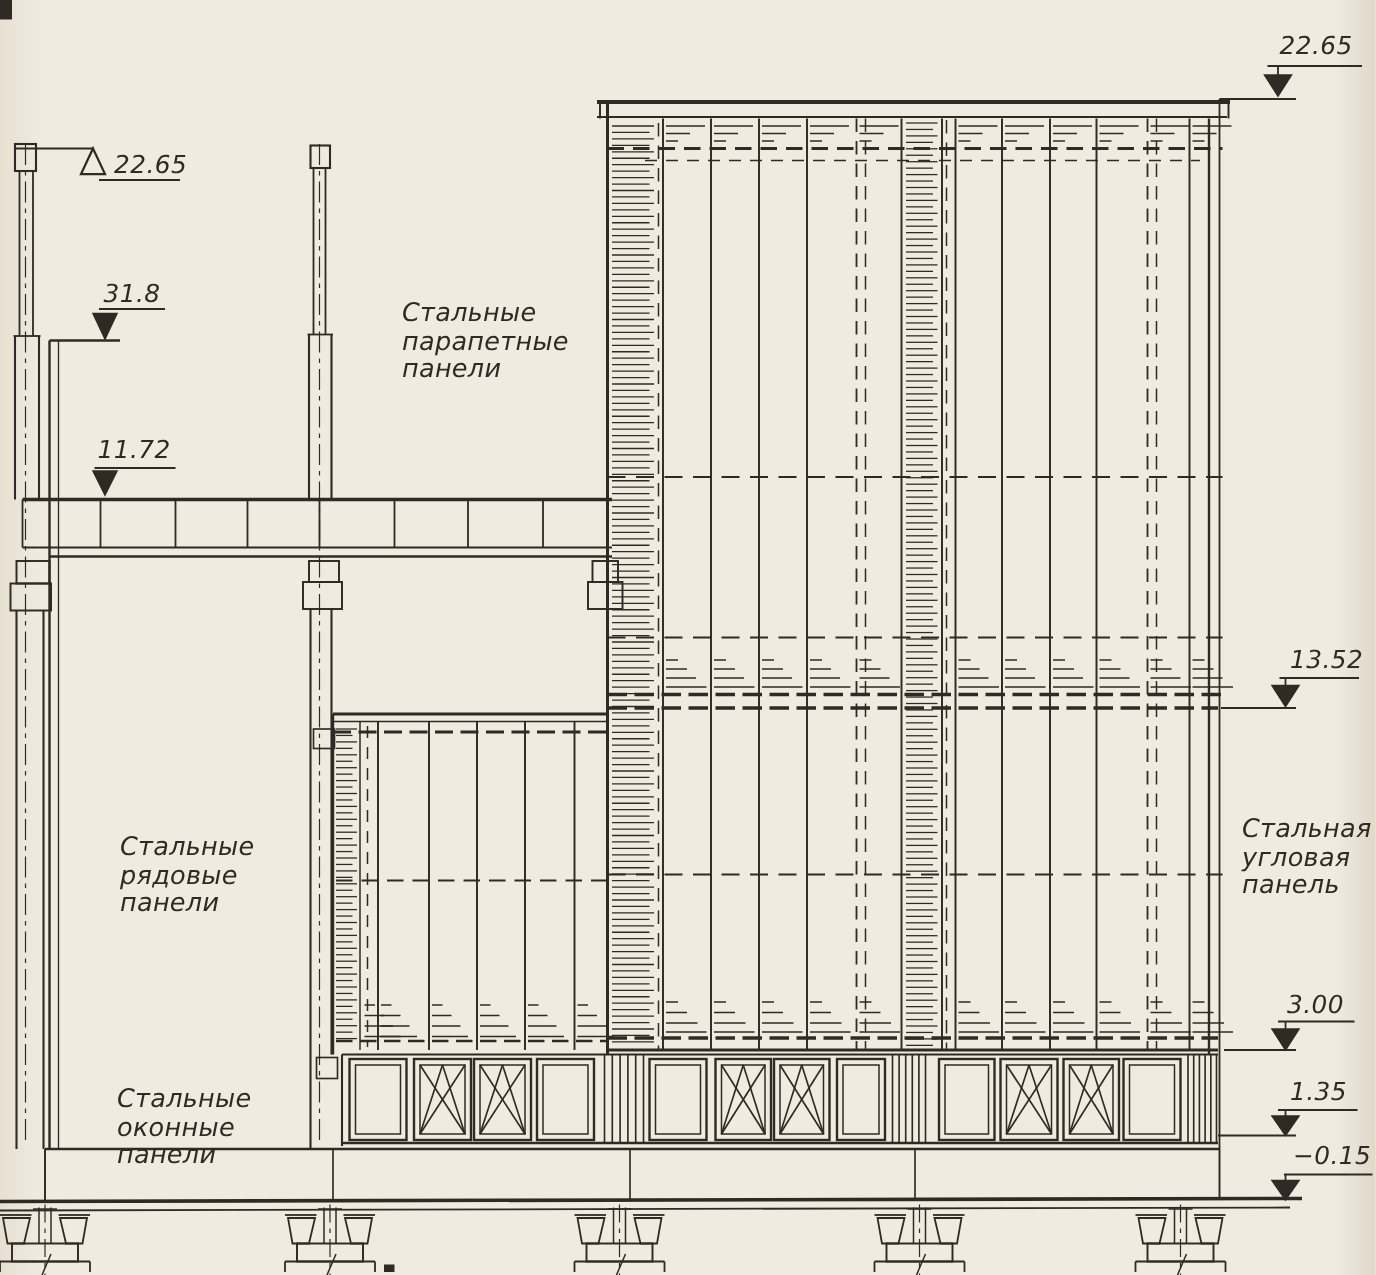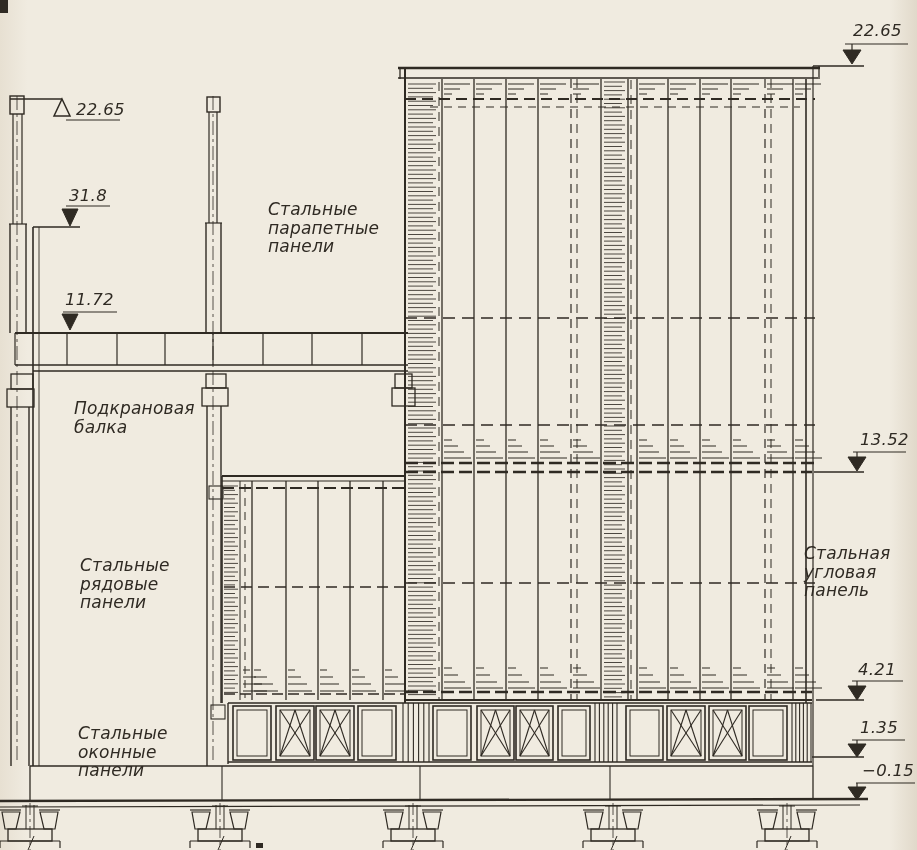--- a/index.html
+++ b/index.html
@@ -767,33 +767,31 @@
         <path d="M848,457 L866,457 L857,471Z" fill="#2f2a23" stroke="#2f2a23" stroke-width="1"></path>
         <path d="M848,686 L866,686 L857,700Z" fill="#2f2a23" stroke="#2f2a23" stroke-width="1"></path>
         <path d="M848,744 L866,744 L857,757Z" fill="#2f2a23" stroke="#2f2a23" stroke-width="1"></path>
         <path d="M848,787 L866,787 L857,800Z" fill="#2f2a23" stroke="#2f2a23" stroke-width="1"></path>
       </g>
   </svg>
 
   <div class="lbl" style="left:268px;top:175px">Стальные
 парапетные
 панели</div>
-  <div class="lbl" style="left:74px;top:374px">Подкрановая
-балка</div>
   <div class="lbl" style="left:80px;top:531px">Стальные
 рядовые
 панели</div>
   <div class="lbl" style="left:78px;top:699px">Стальные
 оконные
 панели</div>
-  <div class="lbl" style="left:804px;top:519px">Стальная
+  <div class="lbl" style="left:828px;top:519px">Стальная
 угловая
 панель</div>
 
   <div class="dim" style="left:76px;top:101px">22.65</div>
   <div class="dim" style="left:69px;top:187px">31.8</div>
   <div class="dim" style="left:65px;top:291px">11.72</div>
   <div class="dim" style="left:853px;top:22px">22.65</div>
   <div class="dim" style="left:860px;top:431px">13.52</div>
-  <div class="dim" style="left:858px;top:661px">4.21</div>
+  <div class="dim" style="left:858px;top:661px">3.00</div>
   <div class="dim" style="left:860px;top:719px">1.35</div>
   <div class="dim" style="left:862px;top:762px">−0.15</div>
 </div>
 
 </body></html>

